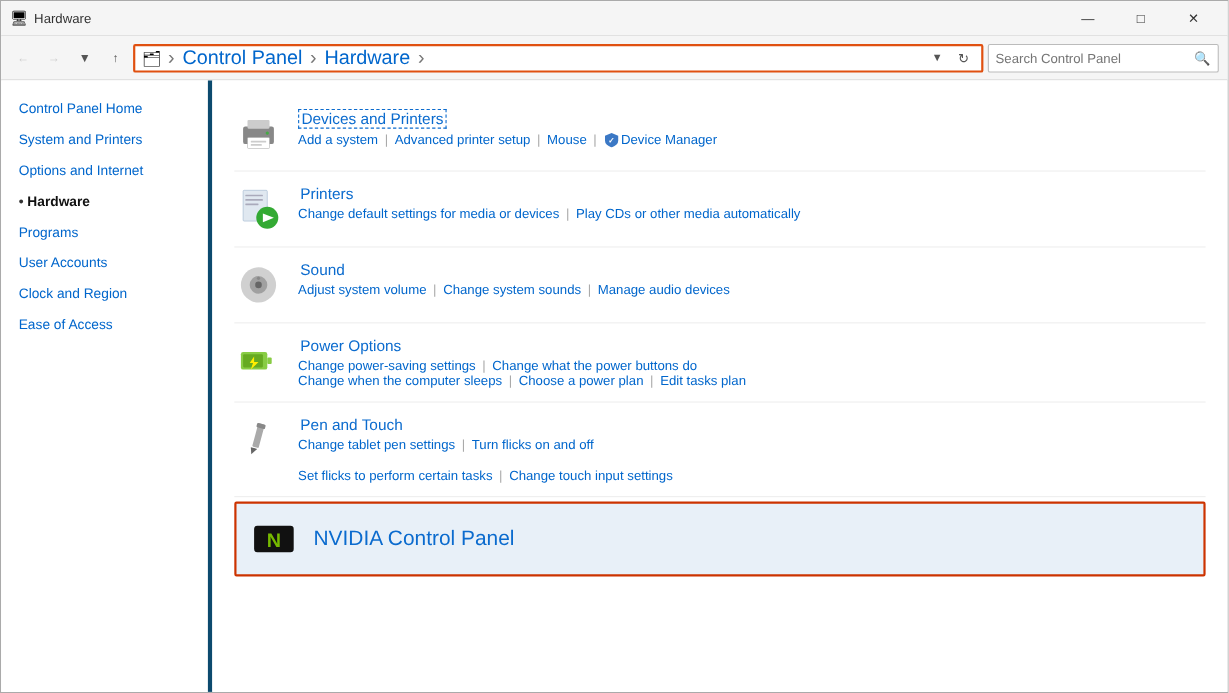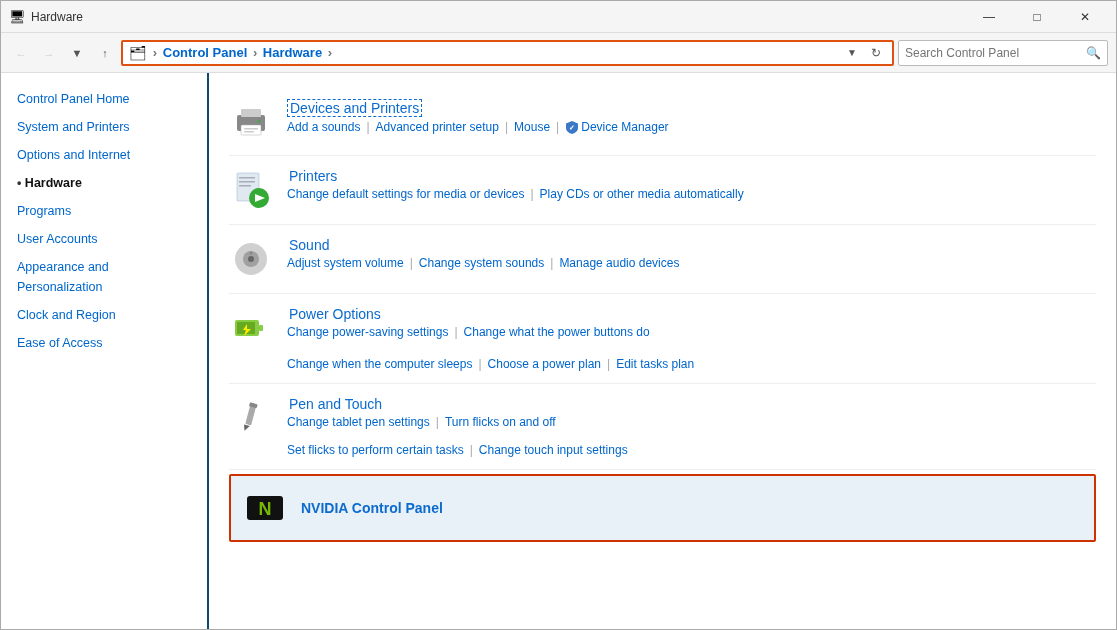--- a/index.html
+++ b/index.html
@@ -93,24 +93,23 @@
       display: flex;
       align-items: center;
       padding: 0 6px;
       background: #fff;
       gap: 4px;
     }
     .address-icon {
       font-size: 14px;
     }
     .address-path {
-      font-size: 13px;
+      font-size: 18px;
       color: #333;
       flex: 1;
-      font-weight: bold;
     }
     .address-path .sep { color: #777; margin: 0 2px; }
     .address-dropdown {
       width: 20px;
       height: 20px;
       border: none;
       background: transparent;
       cursor: pointer;
       color: #555;
       font-size: 10px;
@@ -156,22 +155,22 @@
 
     
     .content {
       display: flex;
       flex: 1;
       overflow: hidden;
     }
 
     
     .sidebar {
-      width: 208px;
-      border-right: 2px solid #0c4a6e;
+      width: 192px;
+      border-right: 4px solid #0c4a6e;
       padding: 12px 0;
       background: #fff;
       flex-shrink: 0;
     }
     .sidebar-link {
       display: block;
       padding: 4px 16px;
       color: #0066cc;
       text-decoration: none;
       font-size: 12.5px;
@@ -254,23 +253,23 @@
       align-items: center;
       gap: 14px;
       padding: 10px 12px;
       background: #e8f0f8;
       border: 2px solid #cc3300;
       border-radius: 2px;
       margin-top: 4px;
       cursor: pointer;
     }
     .nvidia-title {
-      font-size: 14px;
+      font-size: 19px;
       color: #0b6bce;
-      font-weight: bold;
+      font-weight: normal;
     }
 
     
     .cat-icon svg {
       width: 40px;
       height: 40px;
     }
   </style>
 </head>
 <body>
@@ -316,21 +315,20 @@
 
   <div class="content">
 
     <div class="sidebar">
       <a class="sidebar-link">Control Panel Home</a>
       <a class="sidebar-link">System and Printers</a>
       <a class="sidebar-link">Options and Internet</a>
       <a class="sidebar-link active">Hardware</a>
       <a class="sidebar-link">Programs</a>
       <a class="sidebar-link">User Accounts</a>
-      <a class="sidebar-link">Appearance and Personalization</a>
       <a class="sidebar-link">Clock and Region</a>
       <a class="sidebar-link">Ease of Access</a>
     </div>
 
     <div class="main-panel">
 
       <div class="category-row">
         <div class="cat-icon">
           <svg viewBox="0 0 40 40" xmlns="http://www.w3.org/2000/svg">
 
@@ -338,21 +336,21 @@
             <rect x="10" y="8" width="20" height="8" rx="1" fill="#ccc"></rect>
             <rect x="10" y="24" width="20" height="10" rx="1" fill="#fff" stroke="#aaa" stroke-width="0.5"></rect>
             <rect x="13" y="27" width="14" height="1.5" rx="0.5" fill="#ccc"></rect>
             <rect x="13" y="30" width="10" height="1.5" rx="0.5" fill="#ccc"></rect>
             <circle cx="28" cy="20" r="1.5" fill="#4a4"></circle>
           </svg>
         </div>
         <div class="cat-content">
           <a class="cat-title">Devices and Printers</a>
           <div class="cat-links">
-            <a class="cat-link">Add a sounds</a>
+            <a class="cat-link">Add a system</a>
             <span class="separator">|</span>
             <a class="cat-link">Advanced printer setup</a>
             <span class="separator">|</span>
             <a class="cat-link">Mouse</a>
             <span class="separator">|</span>
             <span style="display:inline-block;width:14px;height:14px;vertical-align:middle;margin-right:2px;">
               <svg width="14" height="14" viewBox="0 0 14 14" xmlns="http://www.w3.org/2000/svg">
                 <path d="M7 1 L13 3.5 L13 8 Q13 12 7 14 Q1 12 1 8 L1 3.5 Z" fill="#3b78c5"></path>
                 <text x="7" y="10" text-anchor="middle" fill="white" font-size="7" font-weight="bold">✓</text>
               </svg>
@@ -412,21 +410,21 @@
 
             <rect x="4" y="12" width="24" height="16" rx="2" fill="#88cc44"></rect>
             <rect x="28" y="17" width="4" height="6" rx="1" fill="#88cc44"></rect>
             <rect x="6" y="14" width="18" height="12" rx="1" fill="#66aa22"></rect>
 
             <polygon points="16,16 12,22 15,22 13,28 20,21 16,21" fill="#ffee00"></polygon>
           </svg>
         </div>
         <div class="cat-content">
           <a class="cat-title no-border">Power Options</a>
-          <div class="cat-links" style="margin-bottom:18px;">
+          <div class="cat-links" style="margin-bottom:0;">
             <a class="cat-link">Change power-saving settings</a>
             <span class="separator">|</span>
             <a class="cat-link">Change what the power buttons do</a>
           </div>
           <div class="cat-links">
             <a class="cat-link">Change when the computer sleeps</a>
             <span class="separator">|</span>
             <a class="cat-link">Choose a power plan</a>
             <span class="separator">|</span>
             <a class="cat-link">Edit tasks plan</a>

